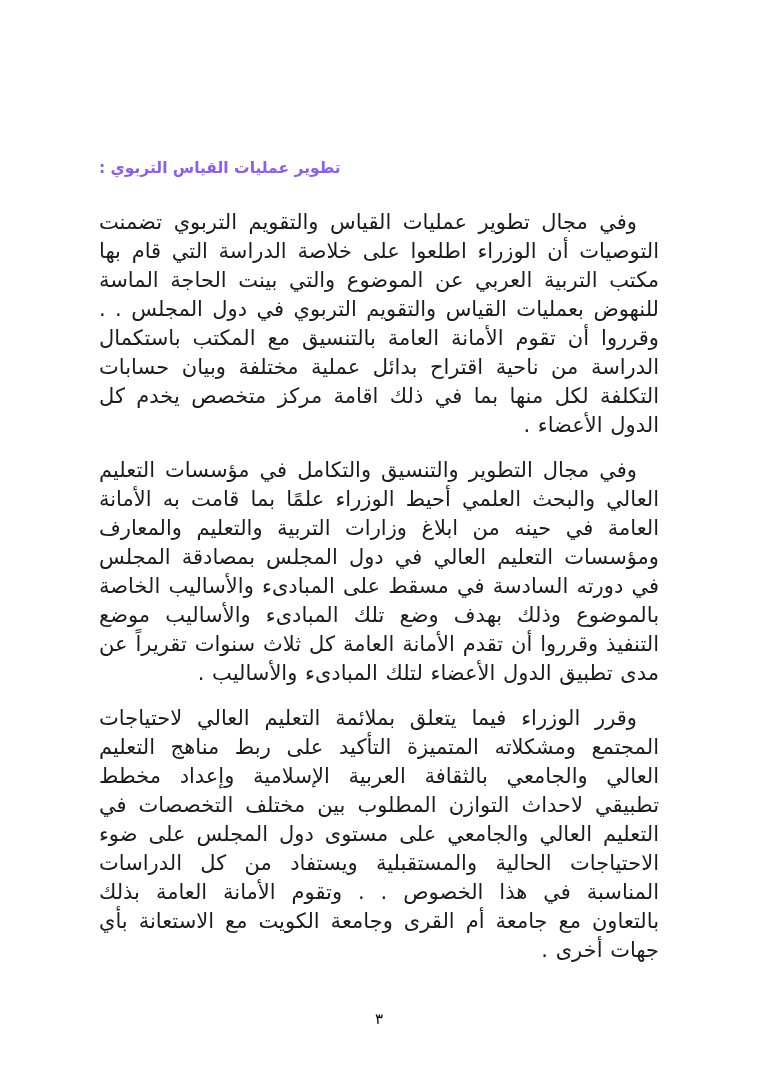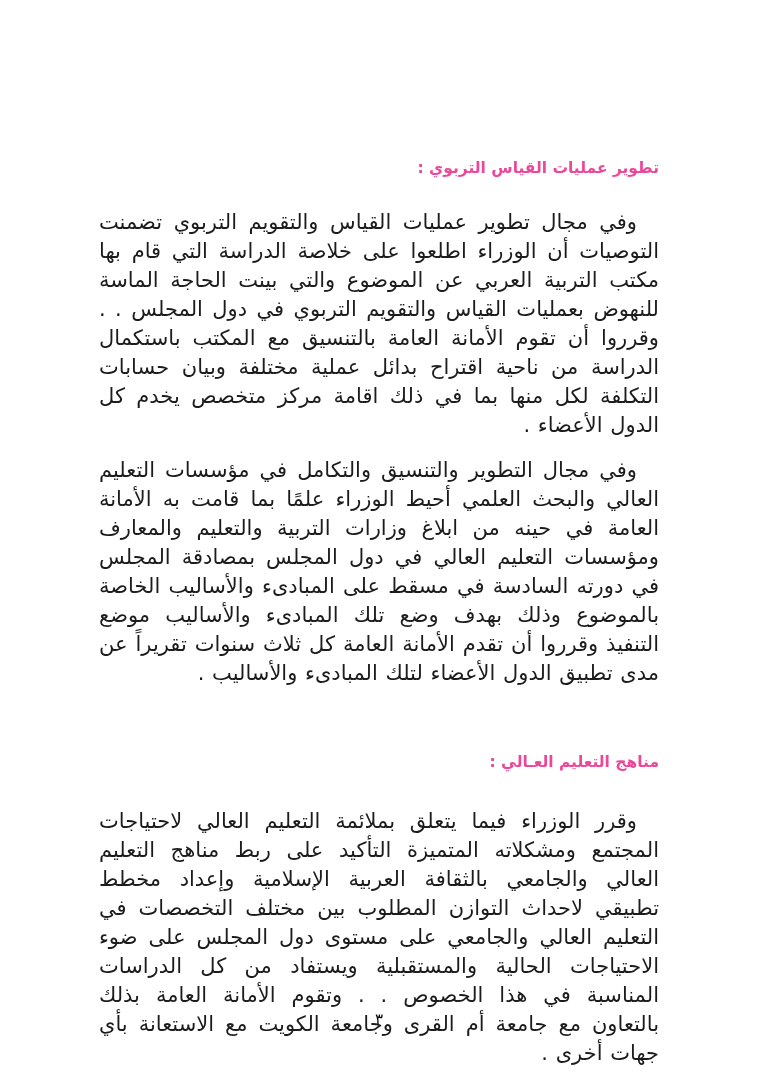--- a/index.html
+++ b/index.html
@@ -20,24 +20,24 @@
     position: absolute;
     top: 158px;
     right: 99px;
     left: 99px;
     direction: rtl;
     text-align: justify;
   }
   .section-heading {
     font-size: 15.5px;
     font-weight: bold;
-    color: #ec4899;
+    color: #8b5cf6;
     margin: 0 0 28px 0;
     line-height: 1.4;
-    text-align: right;
+    text-align: left;
   }
   .section-heading.second {
     margin-top: 64px;
     margin-bottom: 34px;
   }
   .para {
     font-size: 21px;
     line-height: 29px;
     margin: 0 0 16px 0;
     text-indent: 22px;
@@ -59,20 +59,19 @@
 
 <div class="page">
   <div class="content">
 
     <h2 class="section-heading">تطوير عمليات القياس التربوي :</h2>
 
     <p class="para">وفي مجال تطوير عمليات القياس والتقويم التربوي تضمنت التوصيات أن الوزراء اطلعوا على خلاصة الدراسة التي قام بها مكتب التربية العربي عن الموضوع والتي بينت الحاجة الماسة للنهوض بعمليات القياس والتقويم التربوي في دول المجلس . . وقرروا أن تقوم الأمانة العامة بالتنسيق مع المكتب باستكمال الدراسة من ناحية اقتراح بدائل عملية مختلفة وبيان حسابات التكلفة لكل منها بما في ذلك اقامة مركز متخصص يخدم كل الدول الأعضاء .</p>
 
     <p class="para">وفي مجال التطوير والتنسيق والتكامل في مؤسسات التعليم العالي والبحث العلمي أحيط الوزراء علمًا بما قامت به الأمانة العامة في حينه من ابلاغ وزارات التربية والتعليم والمعارف ومؤسسات التعليم العالي في دول المجلس بمصادقة المجلس في دورته السادسة في مسقط على المبادىء والأساليب الخاصة بالموضوع وذلك بهدف وضع تلك المبادىء والأساليب موضع التنفيذ وقرروا أن تقدم الأمانة العامة كل ثلاث سنوات تقريراً عن مدى تطبيق الدول الأعضاء لتلك المبادىء والأساليب .</p>
 
-    <h2 class="section-heading second">مناهج التعليم العـالي :</h2>
 
     <p class="para">وقرر الوزراء فيما يتعلق بملائمة التعليم العالي لاحتياجات المجتمع ومشكلاته المتميزة التأكيد على ربط مناهج التعليم العالي والجامعي بالثقافة العربية الإسلامية وإعداد مخطط تطبيقي لاحداث التوازن المطلوب بين مختلف التخصصات في التعليم العالي والجامعي على مستوى دول المجلس على ضوء الاحتياجات الحالية والمستقبلية ويستفاد من كل الدراسات المناسبة في هذا الخصوص . . وتقوم الأمانة العامة بذلك بالتعاون مع جامعة أم القرى وجامعة الكويت مع الاستعانة بأي جهات أخرى .</p>
 
   </div>
 
   <div class="page-number">٣</div>
 </div>
 
 </body></html>

